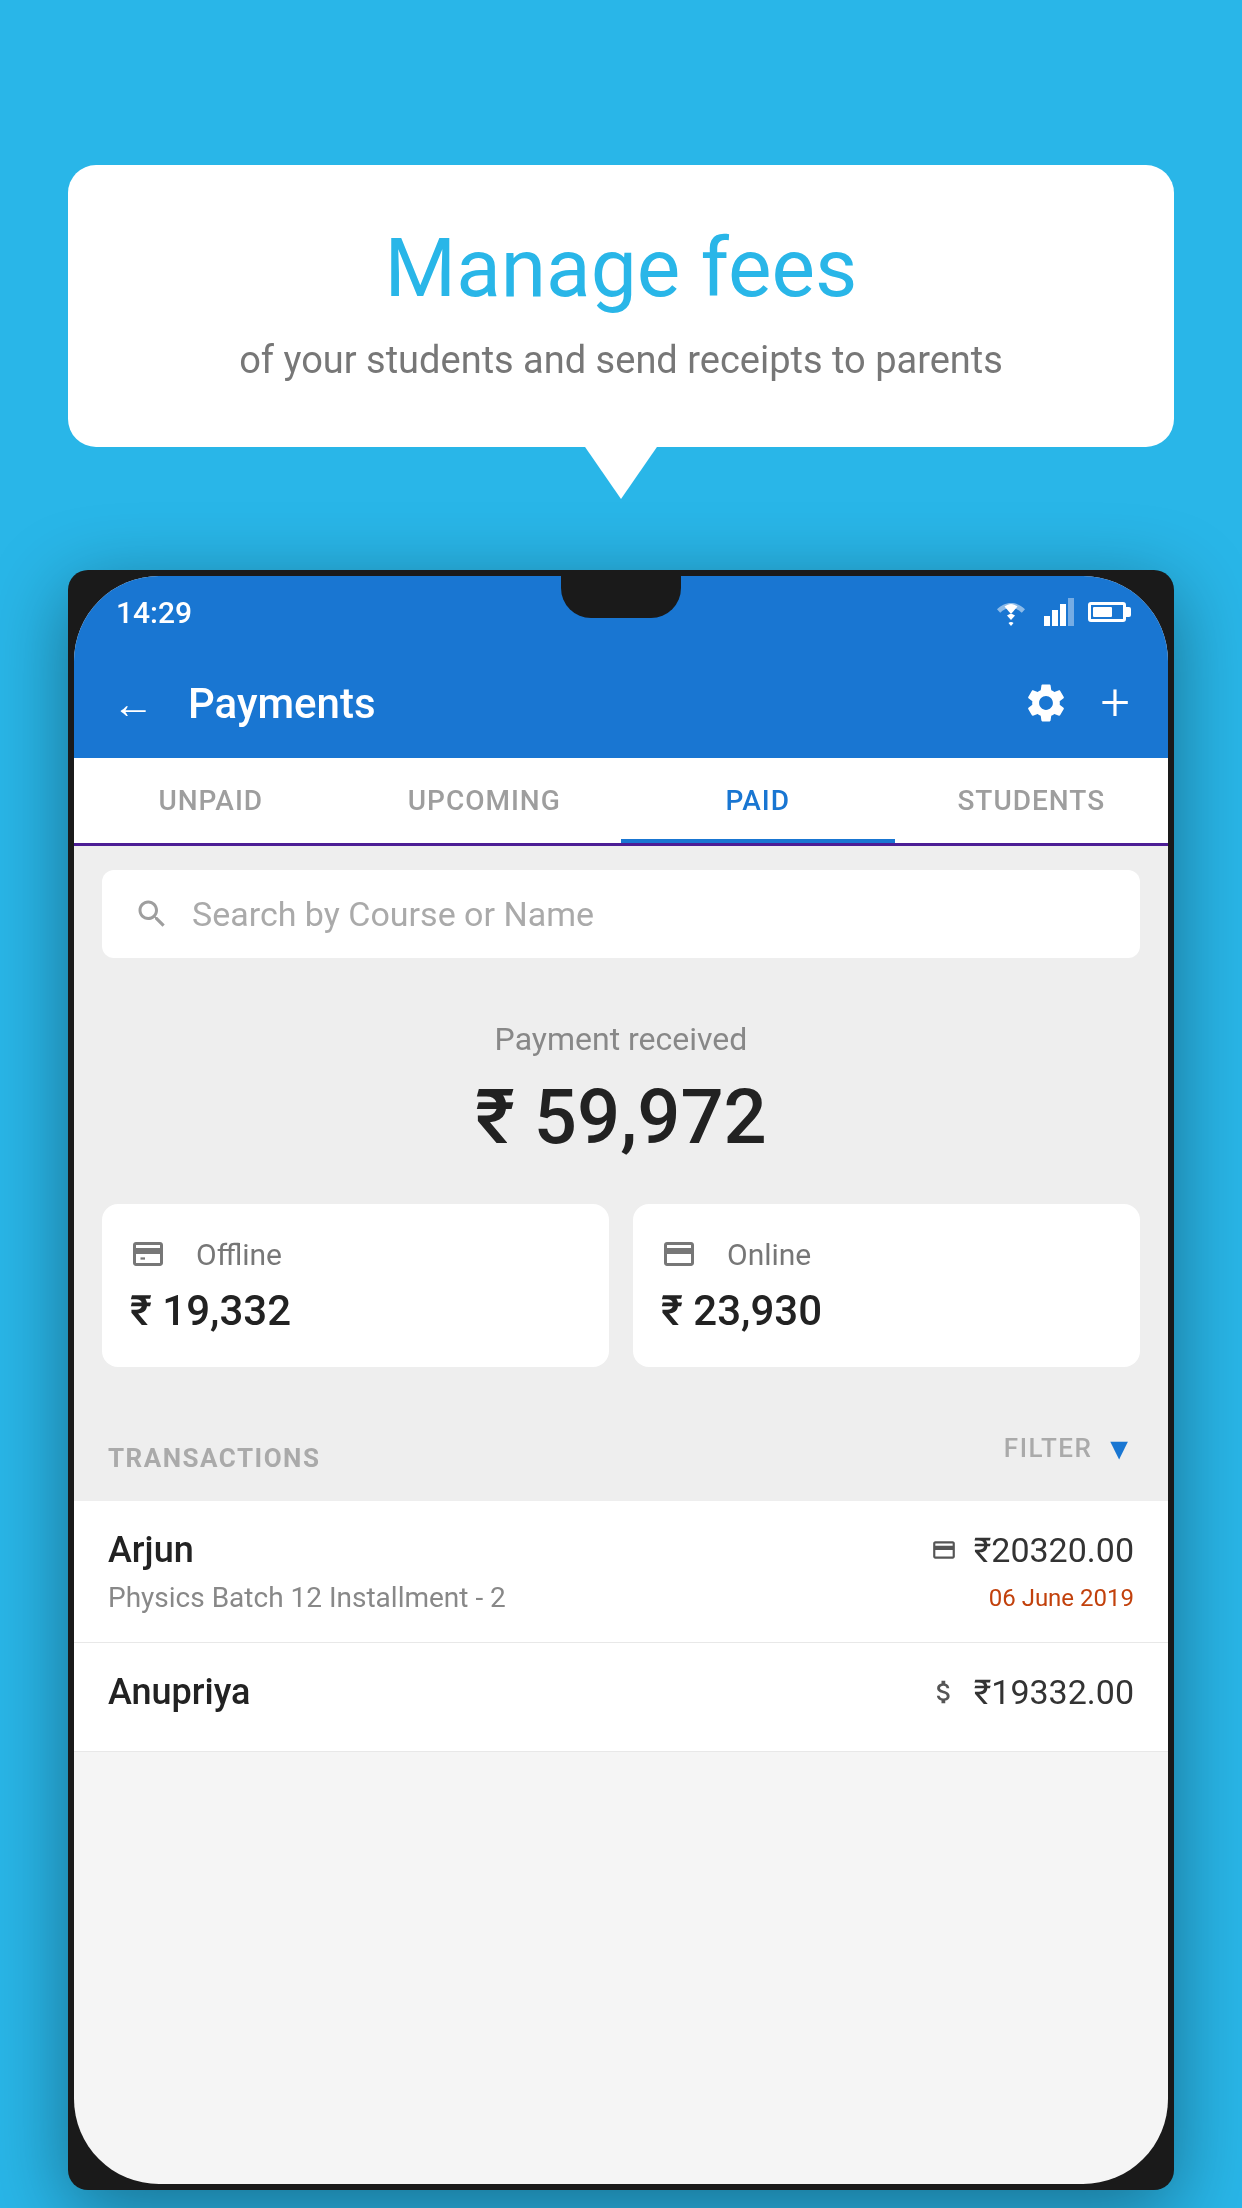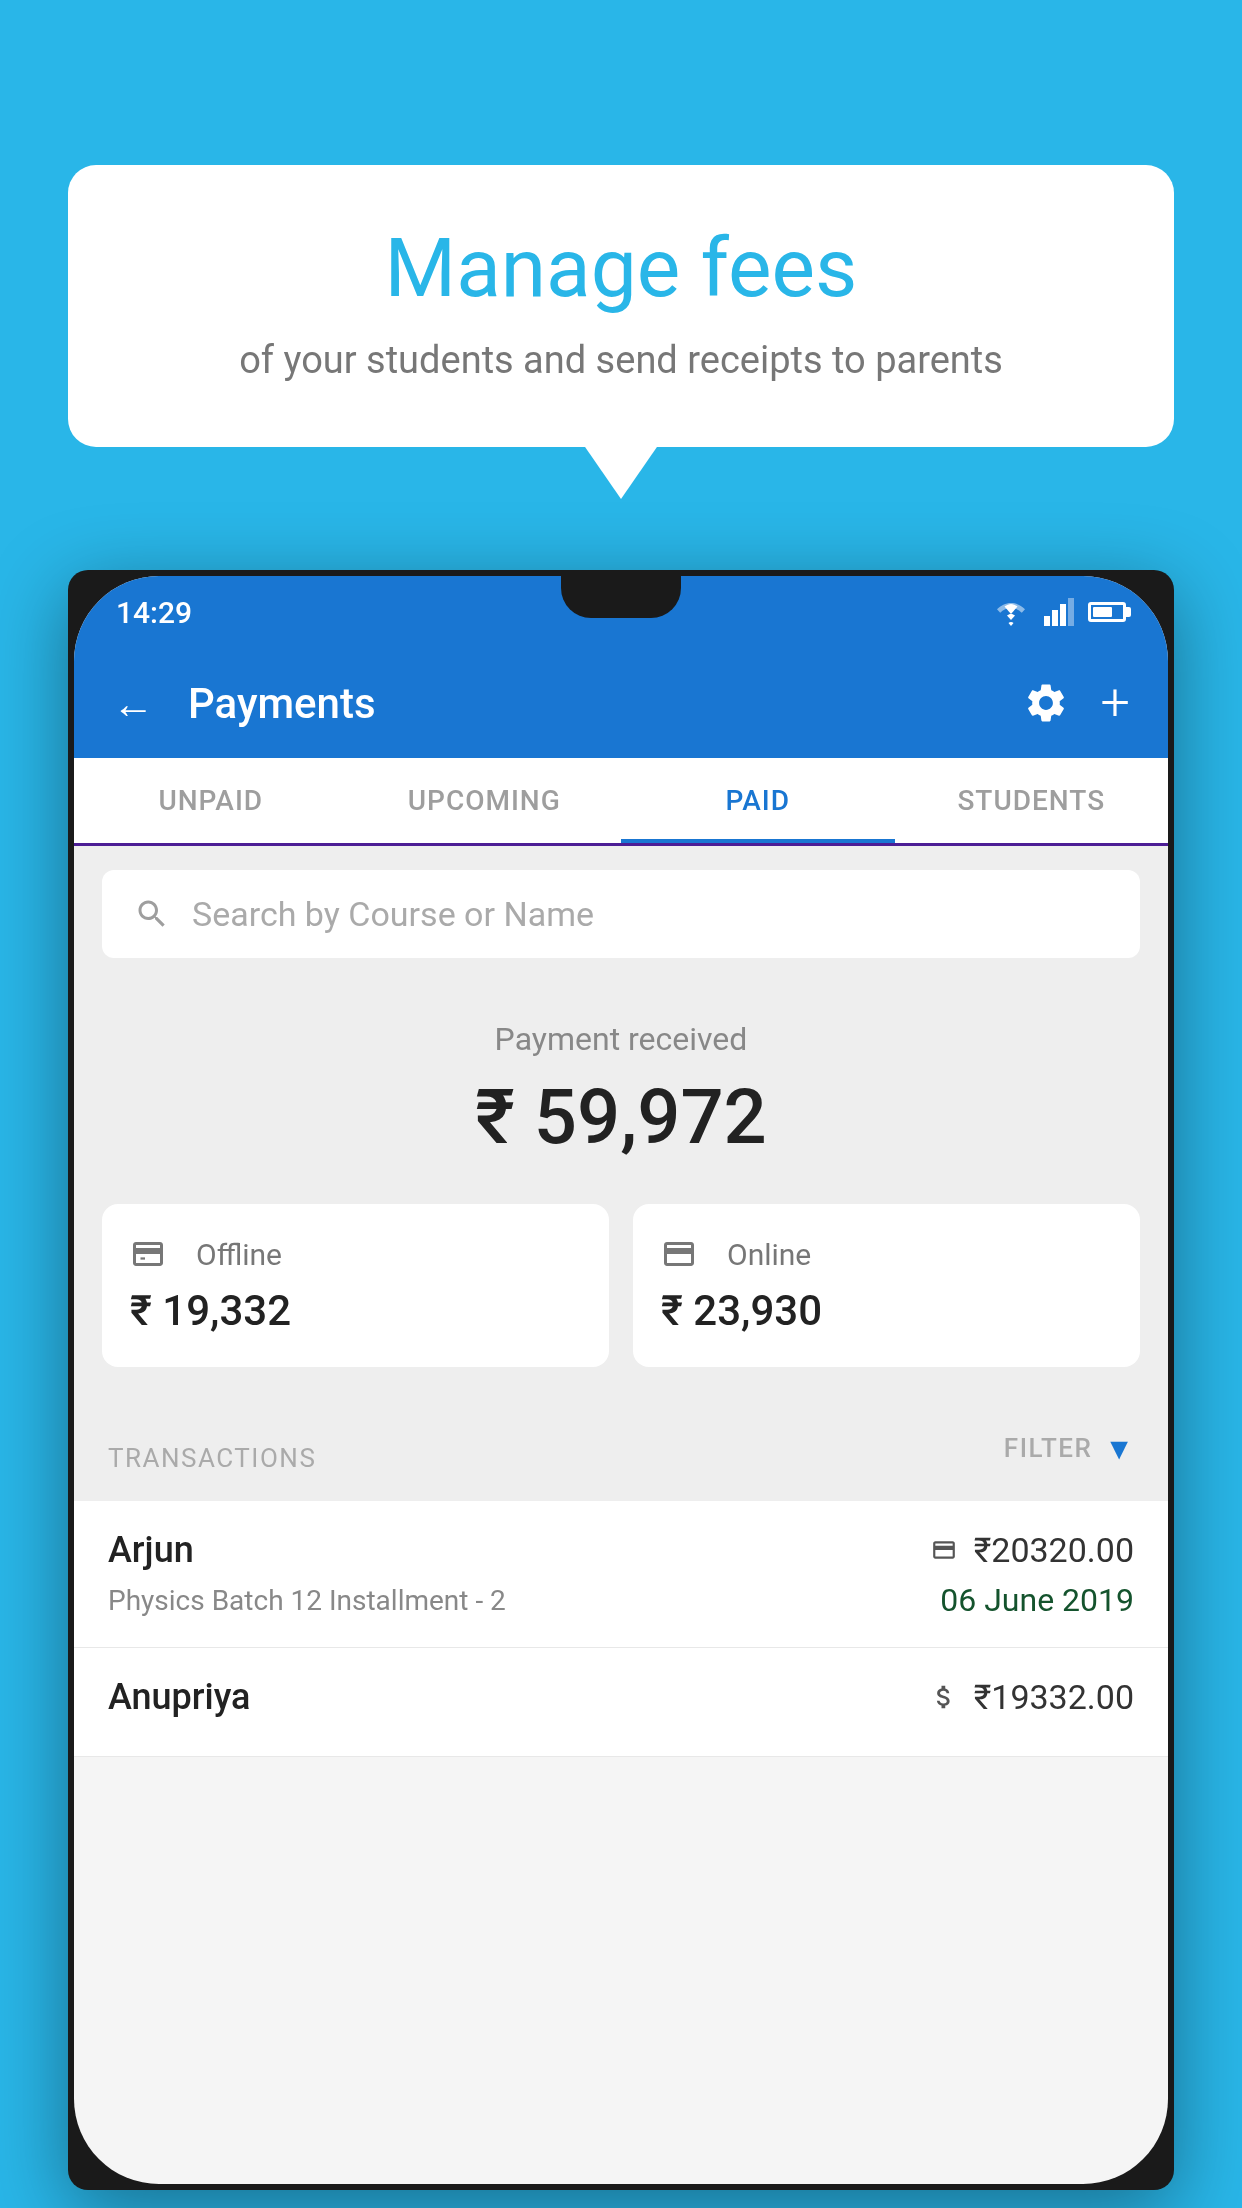--- a/index.html
+++ b/index.html
@@ -324,21 +324,21 @@
     .transactions-header {
       display: flex;
       align-items: center;
       justify-content: space-between;
       padding: 28px 34px;
       background: #eeeeee;
     }
 
     .transactions-label {
       font-size: 26px;
-      font-weight: 400;
+      font-weight: 700;
       color: #aaa;
       letter-spacing: 1.5px;
       margin-top: 20px;
     }
 
     .filter-container {
       display: flex;
       align-items: center;
       gap: 12px;
     }
@@ -403,22 +403,22 @@
       justify-content: space-between;
       align-items: center;
     }
 
     .course-info {
       font-size: 28px;
       color: #888;
     }
 
     .transaction-date {
-      font-size: 32px;
-      color: #14532d;
+      font-size: 24px;
+      color: #c2410c;
     }
 
   </style>
 </head>
 <body>
 
 <div style="position:absolute;top:0;left:0;width:100%;height:100%;background:#29b6e8;"></div>
 
 <div class="speech-bubble">
   <div class="bubble-title">Manage fees</div>

